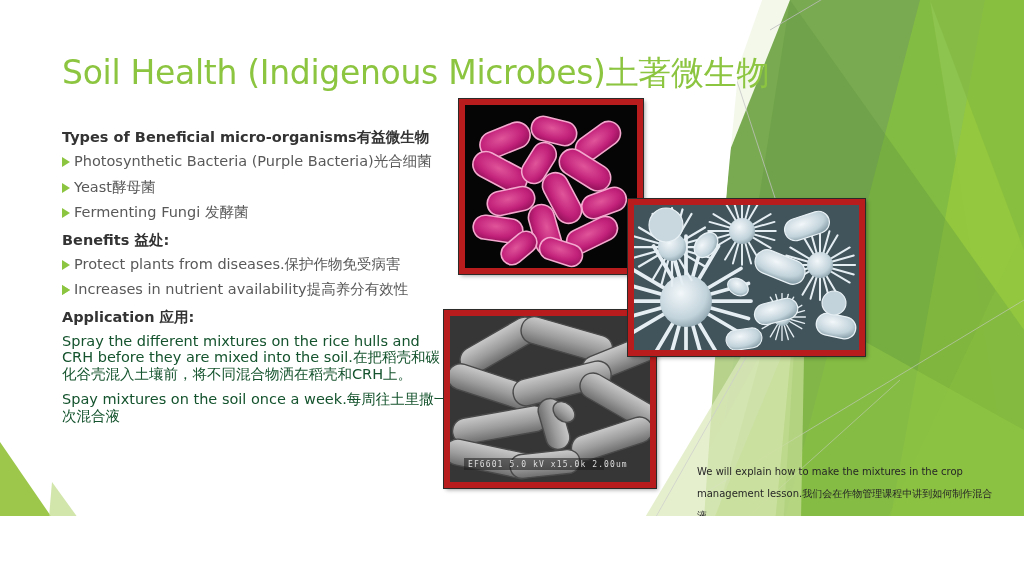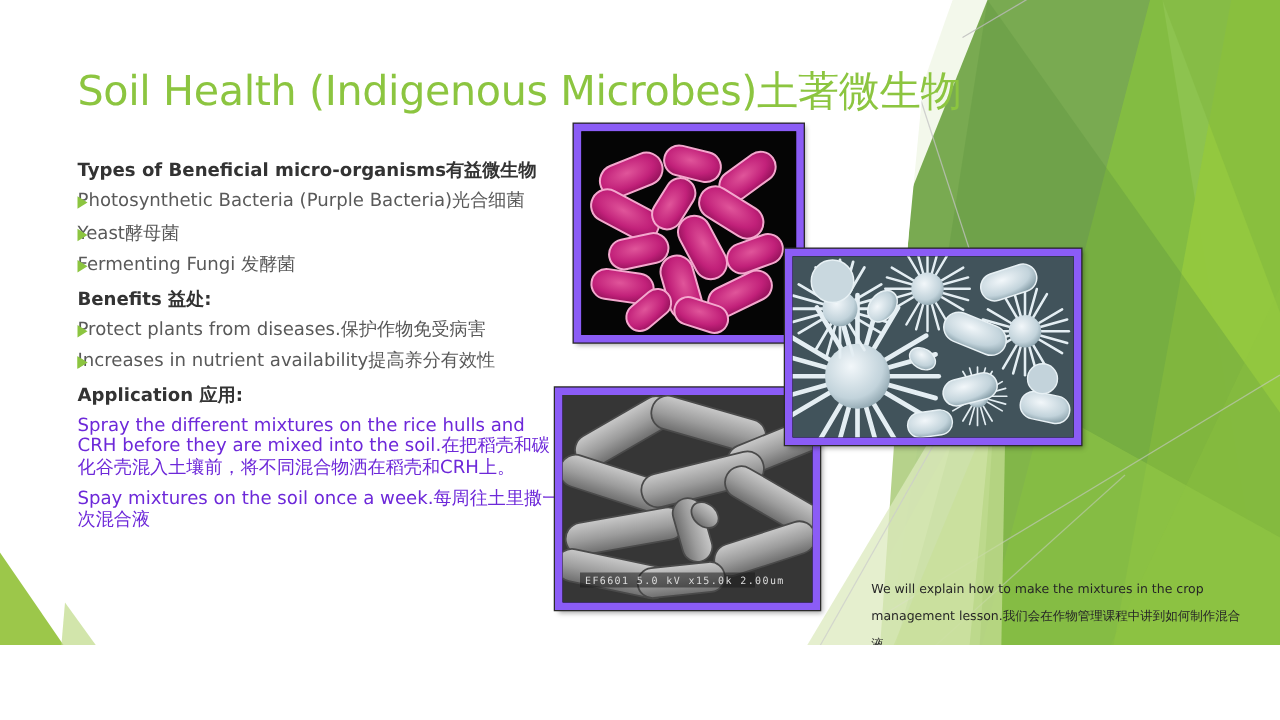--- a/index.html
+++ b/index.html
@@ -46,41 +46,42 @@
     color:#333333;
     margin:0 0 6px 0;
   }
   .b-head.sp{margin-top:9px;}
   .b-item{
     position:relative;
     font-size:14.5px;
     line-height:17.5px;
     color:#595959;
     margin:0 0 8px 0;
+    padding-left:12px;
   }
   .b-item .tri{
     position:absolute;
     left:0;top:4px;
     width:0;height:0;
     border-left:8px solid #8CC540;
     border-top:5px solid transparent;
     border-bottom:5px solid transparent;
   }
   .p-item{
     font-size:14.5px;
     line-height:16.5px;
-    color:#6d28d9;
+    color:#14532d;
     margin:0 0 9px 0;
   }
 
   
   .photo{
     position:absolute;
     box-sizing:border-box;
-    border:6px solid #8b5cf6;
+    border:6px solid #b91c1c;
     background:#000;
     box-shadow:0 0 0 1px #2b2b29, 2px 2px 4px rgba(0,0,0,.35);
     overflow:hidden;
   }
   .photo .inner{position:absolute;inset:0;width:100%;height:100%;}
 
   #photo-pink{left:459px;top:99px;width:184px;height:175px;z-index:4;}
   #photo-spiky{left:628px;top:199px;width:237px;height:157px;z-index:5;}
   #photo-bacilli{left:444px;top:310px;width:212px;height:178px;z-index:3;}
 

